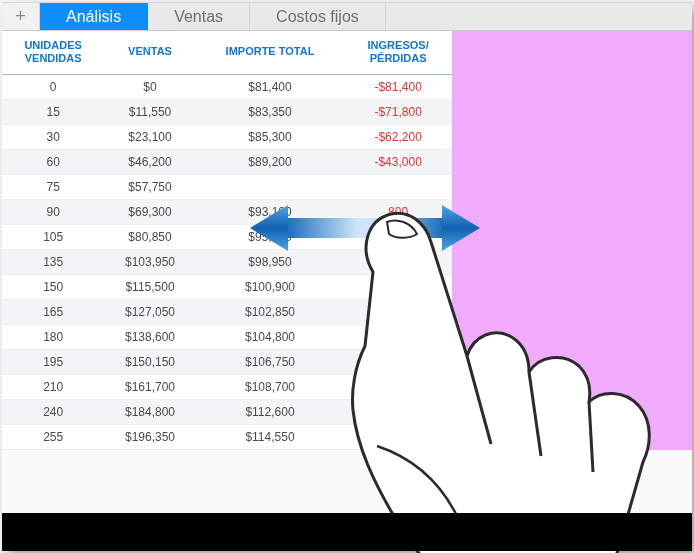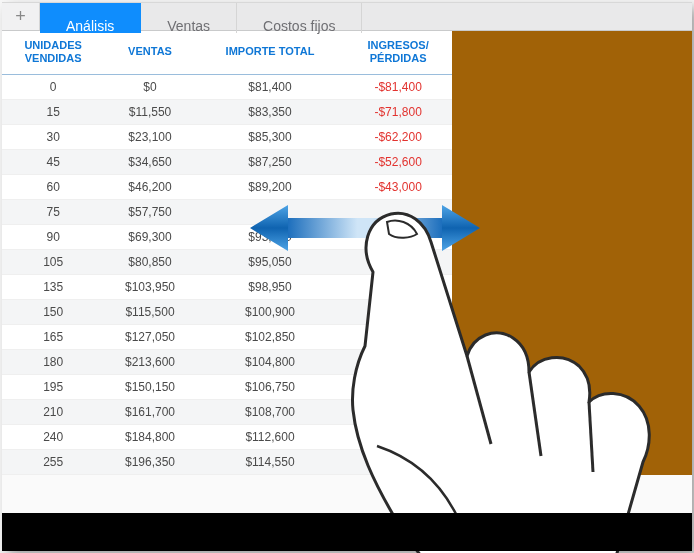--- a/index.html
+++ b/index.html
@@ -29,35 +29,35 @@
     border-bottom: 1px solid #c9cacb;
   }
   .tab-plus {
     width: 38px;
     display:flex; align-items:center; justify-content:center;
     color:#888; font-size:18px; font-weight:300;
     border-right:1px solid #d5d5d5;
     background:#f1f1f2;
   }
   .tab {
-    padding: 15px 26px;
-    display:flex; justify-content:center;
-    font-size:14px; color:#6f6f73;
+    padding: 0 26px;
+    display:flex; align-items:center; justify-content:center;
+    font-size:16px; color:#6f6f73;
     border-right:1px solid #d5d5d5;
     cursor:pointer;
   }
   .tab.active {
     background:#0f8dfd;
     color:#fff;
     border-right:1px solid #0f8dfd;
   }
 
   .sheet {
     width: 100%;
-    background:#a16207;
+    background:#f0abfc;
   }
   table {
     width: 450px;
     margin-left: 0;
     border-collapse: collapse;
     font-size: 12px;
   }
   thead th {
     color:#0f77d6;
     font-weight:700;
@@ -145,26 +145,20 @@
             <td>$83,350</td>
             <td class="neg">-$71,800</td>
           </tr>
           <tr>
             <td>30</td>
             <td>$23,100</td>
             <td>$85,300</td>
             <td class="neg">-$62,200</td>
           </tr>
           <tr>
-            <td>45</td>
-            <td>$34,650</td>
-            <td>$87,250</td>
-            <td class="neg">-$52,600</td>
-          </tr>
-          <tr>
             <td>60</td>
             <td>$46,200</td>
             <td>$89,200</td>
             <td class="neg">-$43,000</td>
           </tr>
           <tr>
             <td>75</td>
             <td>$57,750</td>
             <td></td>
             <td class="neg"></td>
@@ -194,21 +188,21 @@
             <td></td>
           </tr>
           <tr>
             <td>165</td>
             <td>$127,050</td>
             <td>$102,850</td>
             <td></td>
           </tr>
           <tr>
             <td>180</td>
-            <td>$213,600</td>
+            <td>$138,600</td>
             <td>$104,800</td>
             <td></td>
           </tr>
           <tr>
             <td>195</td>
             <td>$150,150</td>
             <td>$106,750</td>
             <td></td>
           </tr>
           <tr>

